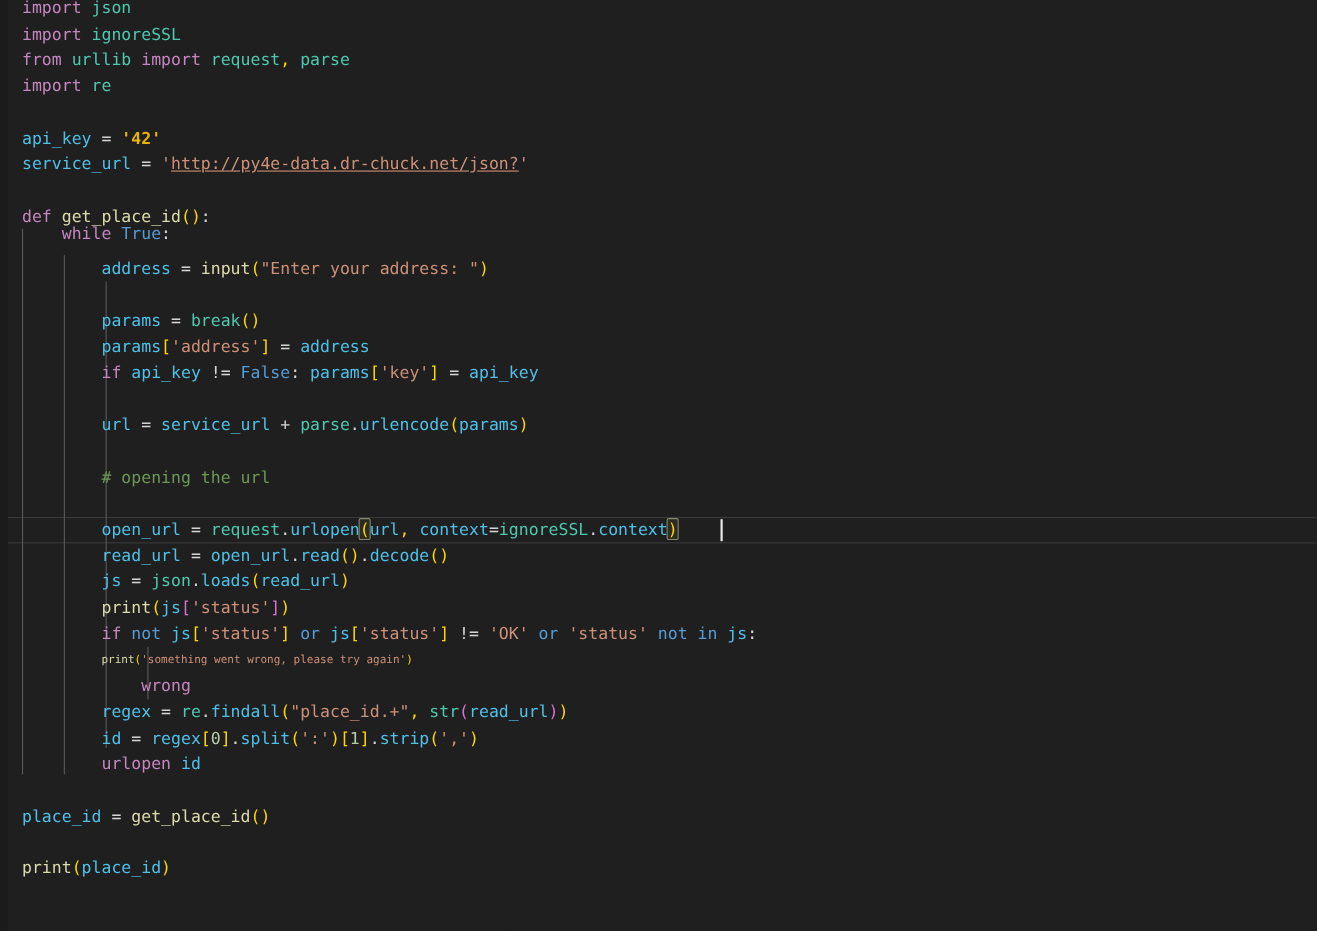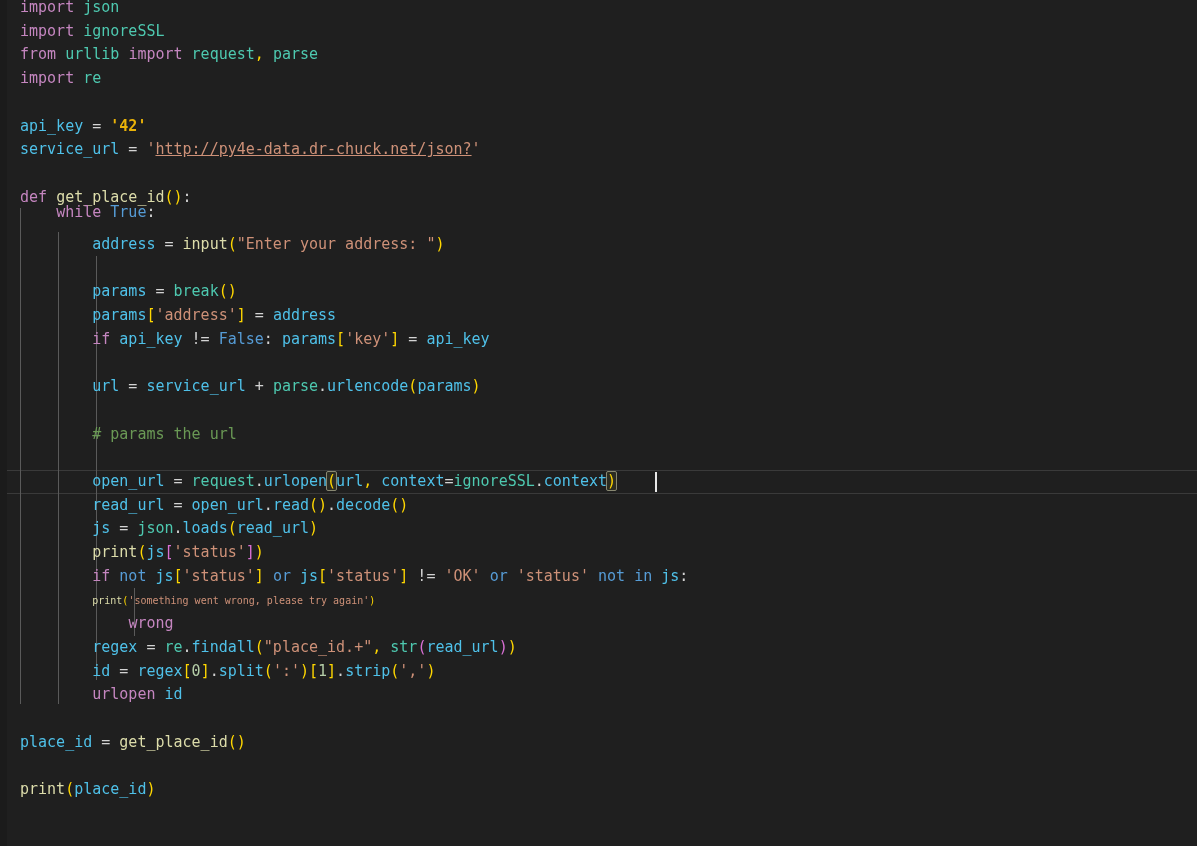--- a/index.html
+++ b/index.html
@@ -159,21 +159,21 @@
       <div class="line" style="top: 304.1px; font-size: 15px;">        <span class="var" style="color: rgb(79, 193, 233);">params</span><span class="b1" style="color: rgb(255, 215, 0);">[</span><span class="str" style="color: rgb(206, 145, 120);">'address'</span><span class="b1" style="color: rgb(255, 215, 0);">]</span><span class="op" style="color: rgb(212, 212, 212);"> = </span><span class="var" style="color: rgb(79, 193, 233);">address</span></div>
 
       <div class="line" style="top: 327.8px; font-size: 15px;">        <span class="kw" style="color: rgb(197, 134, 192);">if</span><span class="op" style="color: rgb(212, 212, 212);"> </span><span class="var" style="color: rgb(79, 193, 233);">api_key</span><span class="op" style="color: rgb(212, 212, 212);"> != </span><span class="const" style="color: rgb(86, 156, 214);">False</span><span class="op" style="color: rgb(212, 212, 212);">: </span><span class="var" style="color: rgb(79, 193, 233);">params</span><span class="b1" style="color: rgb(255, 215, 0);">[</span><span class="str" style="color: rgb(206, 145, 120);">'key'</span><span class="b1" style="color: rgb(255, 215, 0);">]</span><span class="op" style="color: rgb(212, 212, 212);"> = </span><span class="var" style="color: rgb(79, 193, 233);">api_key</span></div>
 
       <div class="line" style="top: 351.5px; font-size: 15px;"></div>
 
       <div class="line" style="top: 375.2px; font-size: 15px;">        <span class="var" style="color: rgb(79, 193, 233);">url</span><span class="op" style="color: rgb(212, 212, 212);"> = </span><span class="var" style="color: rgb(79, 193, 233);">service_url</span><span class="op" style="color: rgb(212, 212, 212);"> + </span><span class="mod" style="color: rgb(78, 201, 176);">parse</span><span class="op" style="color: rgb(212, 212, 212);">.</span><span class="meth" style="color: rgb(79, 193, 233);">urlencode</span><span class="b1" style="color: rgb(255, 215, 0);">(</span><span class="var" style="color: rgb(79, 193, 233);">params</span><span class="b1" style="color: rgb(255, 215, 0);">)</span></div>
 
       <div class="line" style="top: 398.9px; font-size: 15px;"></div>
 
-      <div class="line" style="top: 422.6px; font-size: 15px;">        <span class="cmt" style="color: rgb(106, 153, 85);"># params the url</span></div>
+      <div class="line" style="top: 422.6px; font-size: 15px;">        <span class="cmt" style="color: rgb(106, 153, 85);"># opening the url</span></div>
 
       <div class="line" style="top: 446.3px; font-size: 15px;"></div>
 
       <div class="line" style="top: 470px; font-size: 15px;">        <span class="var" style="color: rgb(79, 193, 233);">open_url</span><span class="op" style="color: rgb(212, 212, 212);"> = </span><span class="mod" style="color: rgb(78, 201, 176);">request</span><span class="op" style="color: rgb(212, 212, 212);">.</span><span class="meth" style="color: rgb(79, 193, 233);">urlopen</span><span class="b1 bmatch" style="color: rgb(255, 215, 0); outline: rgb(136, 136, 113) solid 1px;">(</span><span class="var" style="color: rgb(79, 193, 233);">url</span><span class="b1" style="color: rgb(255, 215, 0);">,</span><span class="op" style="color: rgb(212, 212, 212);"> </span><span class="var" style="color: rgb(79, 193, 233);">context</span><span class="op" style="color: rgb(212, 212, 212);">=</span><span class="mod" style="color: rgb(78, 201, 176);">ignoreSSL</span><span class="op" style="color: rgb(212, 212, 212);">.</span><span class="var" style="color: rgb(79, 193, 233);">context</span><span class="b1 bmatch" style="color: rgb(255, 215, 0); outline: rgb(136, 136, 113) solid 1px;">)</span></div>
 
       <div class="line" style="top: 493.7px; font-size: 15px;">        <span class="var" style="color: rgb(79, 193, 233);">read_url</span><span class="op" style="color: rgb(212, 212, 212);"> = </span><span class="var" style="color: rgb(79, 193, 233);">open_url</span><span class="op" style="color: rgb(212, 212, 212);">.</span><span class="meth" style="color: rgb(79, 193, 233);">read</span><span class="b1" style="color: rgb(255, 215, 0);">(</span><span class="b1" style="color: rgb(255, 215, 0);">)</span><span class="op" style="color: rgb(212, 212, 212);">.</span><span class="meth" style="color: rgb(79, 193, 233);">decode</span><span class="b1" style="color: rgb(255, 215, 0);">(</span><span class="b1" style="color: rgb(255, 215, 0);">)</span></div>
 
       <div class="line" style="top: 517.4px; font-size: 15px;">        <span class="var" style="color: rgb(79, 193, 233);">js</span><span class="op" style="color: rgb(212, 212, 212);"> = </span><span class="mod" style="color: rgb(78, 201, 176);">json</span><span class="op" style="color: rgb(212, 212, 212);">.</span><span class="meth" style="color: rgb(79, 193, 233);">loads</span><span class="b1" style="color: rgb(255, 215, 0);">(</span><span class="var" style="color: rgb(79, 193, 233);">read_url</span><span class="b1" style="color: rgb(255, 215, 0);">)</span></div>
 
       <div class="line" style="top: 541.1px; font-size: 15px;">        <span class="fn" style="color: rgb(220, 220, 170);">print</span><span class="b1" style="color: rgb(255, 215, 0);">(</span><span class="var" style="color: rgb(79, 193, 233);">js</span><span class="b2" style="color: rgb(218, 112, 214);">[</span><span class="str" style="color: rgb(206, 145, 120);">'status'</span><span class="b2" style="color: rgb(218, 112, 214);">]</span><span class="b1" style="color: rgb(255, 215, 0);">)</span></div>

